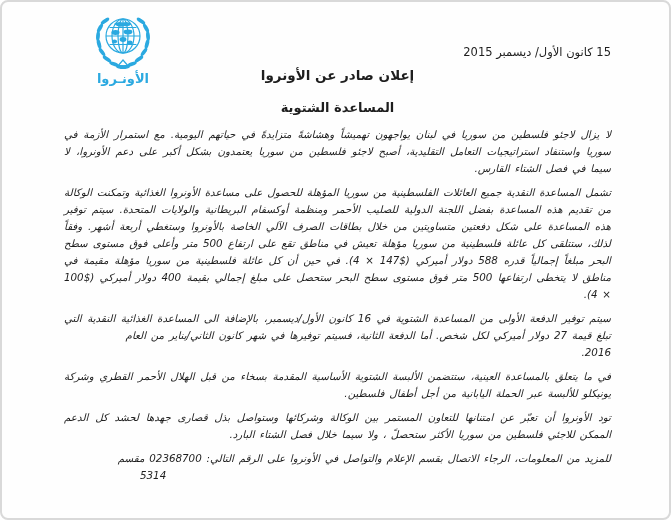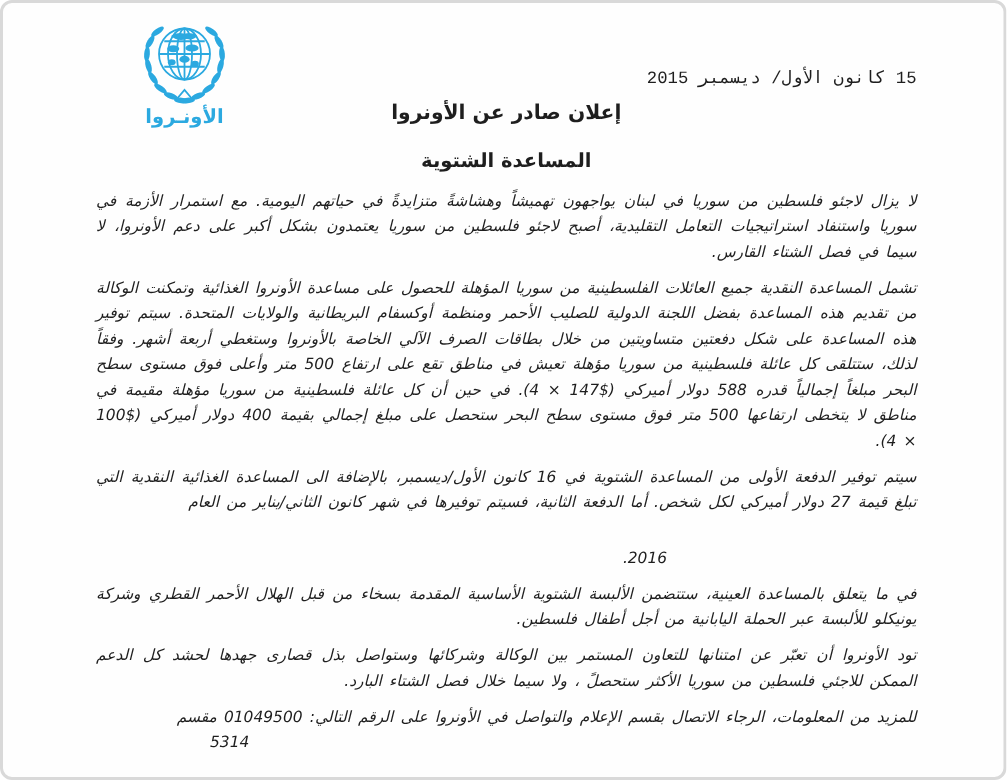--- a/index.html
+++ b/index.html
@@ -11,31 +11,31 @@
   }
   .content { padding:0 58px 0 62px; }
 
   
   .logo { position:absolute; top:7px; left:64px; width:114px; text-align:center; color:#2BA9E0; }
   .logo svg { display:block; margin:0 auto; }
   .logo-latin { font-weight:bold; font-size:19px; line-height:15px; letter-spacing:1px; color:#2BA9E0; }
   .logo-arabic { font-weight:bold; font-size:13px; line-height:16px; color:#2BA9E0; direction:rtl; }
 
   
-  .date { direction:rtl; text-align:right; padding-top:42px; font-size:11.5px; line-height:17px;font-family:Liberation Mono, monospace; }
+  .date { direction:rtl; text-align:right; padding-top:42px; font-size:11.5px; line-height:17px; }
   .title { direction:rtl; text-align:center; font-size:13.5px; font-weight:bold; margin:5px 0 0 0; line-height:19px; }
   .subtitle { direction:rtl; text-align:center; font-size:13px; font-weight:bold; margin:13px 0 0 0; line-height:19px; }
 
   
   main { margin-top:9px;font-style:italic; }
   .para {
     direction:rtl; text-align:justify; font-size:10.3px; line-height:17px;
     margin:0 0 7px 0; word-spacing:1.5px;
   }
-  .tail-center { display:block; text-align:center; padding-left:185px;margin-top:20px; }
+  .tail-center { display:block; padding-left:185px; }
   .tail-left { display:block; direction:ltr; text-align:left; padding-left:76px; }
 </style>
 </head>
 <body>
 
 <div class="frame">
 
   <div class="logo">
     <svg width="112" height="62" viewBox="0 0 112 62" aria-hidden="true">
 
@@ -97,19 +97,19 @@
       <p class="para">
         <span>سيتم توفير الدفعة الأولى من المساعدة الشتوية في 16 كانون الأول/ديسمبر، بالإضافة الى المساعدة الغذائية النقدية التي تبلغ قيمة 27 دولار أميركي لكل شخص. أما الدفعة الثانية، فسيتم توفيرها في شهر كانون الثاني/يناير من العام</span>
         <span class="tail-center">2016.</span>
       </p>
 
       <p class="para">في ما يتعلق بالمساعدة العينية، ستتضمن الألبسة الشتوية الأساسية المقدمة بسخاء من قبل الهلال الأحمر القطري وشركة يونيكلو للألبسة عبر الحملة اليابانية من أجل أطفال فلسطين.</p>
 
       <p class="para">تود الأونروا أن تعبّر عن امتنانها للتعاون المستمر بين الوكالة وشركائها وستواصل بذل قصارى جهدها لحشد كل الدعم الممكن للاجئي فلسطين من سوريا الأكثر ستحصلً ، ولا سيما خلال فصل الشتاء البارد.</p>
 
       <p class="para">
-        <span>للمزيد من المعلومات، الرجاء الاتصال بقسم الإعلام والتواصل في الأونروا على الرقم التالي: 01049500 مقسم</span>
+        <span>للمزيد من المعلومات، الرجاء الاتصال بقسم الإعلام والتواصل في الأونروا على الرقم التالي: 02368700 مقسم</span>
         <span class="tail-left">5314</span>
       </p>
 
     </main>
   </div>
 </div>
 
 </body></html>

